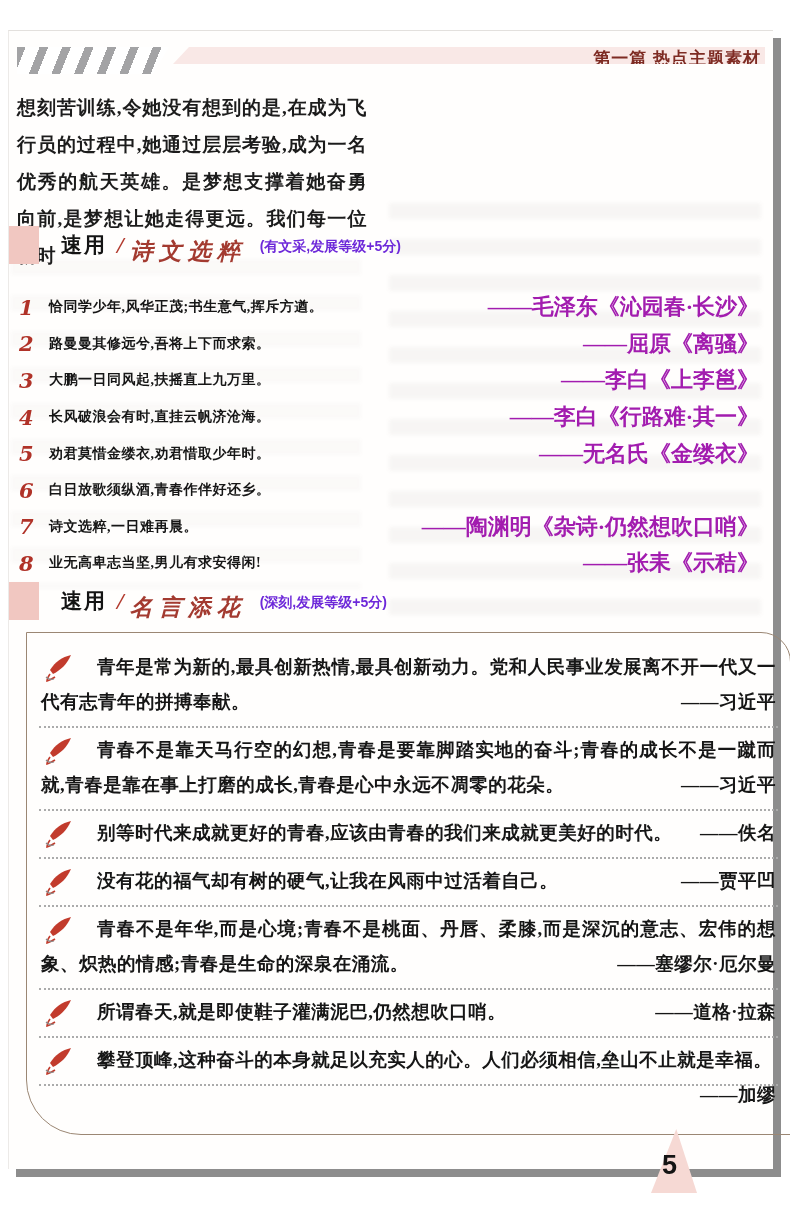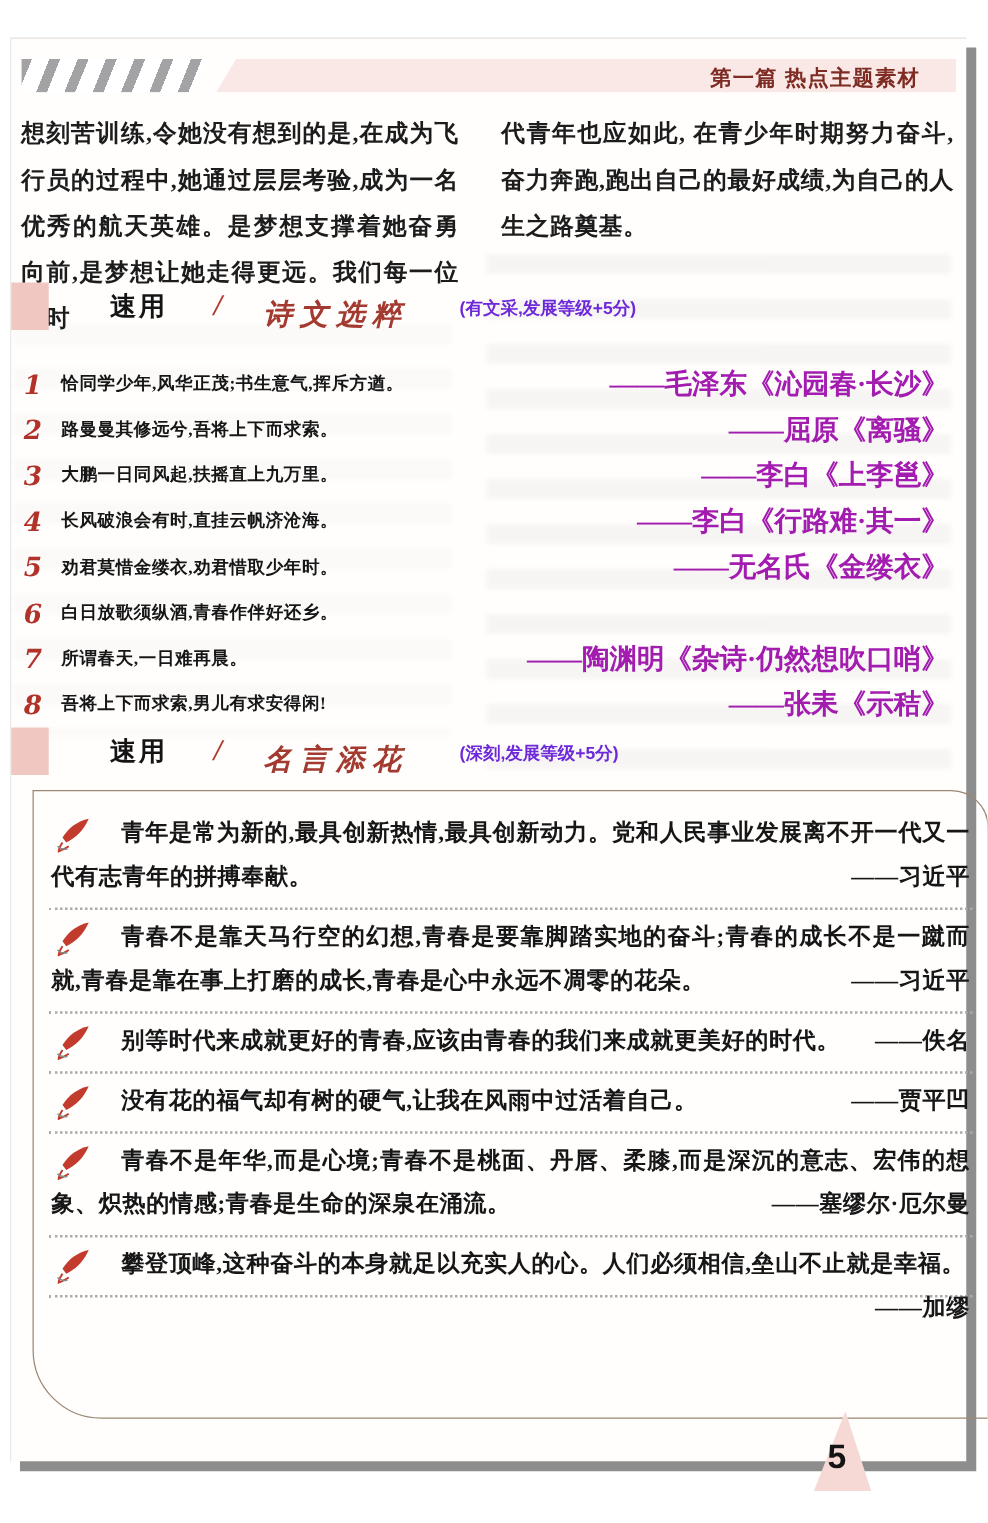--- a/index.html
+++ b/index.html
@@ -4,33 +4,33 @@
 <style>
   html,body{margin:0;padding:0;background:#ffffff;width:790px;height:1218px;position:relative;
     font-family:"Liberation Serif","DejaVu Serif",serif;}
   .page{position:absolute;left:8px;top:30px;width:764px;height:1138px;background:#fffefd;
     border-top:1px solid #e3e0dd;border-left:1px solid #eceae8;
     box-shadow:8px 8px 0 #8d8d8d;}
   
   .stripes{position:absolute;left:8px;top:16px;width:152px;height:27px;
     background:repeating-linear-gradient(112deg,#a3a3a5 0 8px,#ffffff 8px 21px);
     clip-path:polygon(0 0,100% 0,calc(100% - 16px) 100%,0 100%);}
-  .band{position:absolute;left:164px;top:16px;right:8px;height:27px;background:#f9e8e6;
+  .band{position:absolute;left:164px;top:16px;right:8px;height:17px;background:#f9e8e6;
     clip-path:polygon(16px 0,100% 0,100% 100%,0 100%);
-    display:flex;align-items:flex-end;justify-content:flex-end;padding-right:29px;box-sizing:border-box;}
+    display:flex;align-items:flex-start;justify-content:flex-end;padding-right:4px;box-sizing:border-box;}
   .page-title{font-family:"Liberation Sans","DejaVu Sans",sans-serif;font-weight:bold;
     font-size:17px;color:#7e2b23;letter-spacing:1px;}
   
   .intro{position:absolute;left:8px;top:58px;right:10px;display:flex;gap:34px;}
   .intro .col{font-size:19px;line-height:37px;font-weight:bold;color:#1c1c1c;
     text-align:justify;letter-spacing:0.5px;}
   .intro .col.left{width:350px;flex:none;}
   .intro .col.right{flex:1;}
   
-  .sec{position:absolute;left:0;height:40px;display:flex;align-items:center;gap:27px;}
+  .sec{position:absolute;left:0;height:40px;display:flex;align-items:center;}
   .sec .sq{width:30px;height:38px;background:#f1c7c1;flex:none;}
   .sec .prefix{font-family:"Liberation Sans","DejaVu Sans",sans-serif;font-weight:bold;
     font-size:21px;color:#141414;margin-left:22px;letter-spacing:2px;}
   .sec .slash{color:#b23a2e;font-size:24px;font-style:italic;margin:0 6px 0 10px;font-weight:bold;}
   .sec .name{font-style:italic;font-weight:bold;font-size:23px;color:#a33a30;letter-spacing:6px;margin-top:12px;}
   .sec .note{font-family:"Liberation Sans","DejaVu Sans",sans-serif;font-weight:bold;
     font-size:14px;color:#6d28d9;margin-left:14px;margin-top:4px;}
   
   .poems{position:absolute;left:10px;top:258px;right:14px;}
   .poem-row{display:flex;align-items:center;height:36.6px;}
@@ -66,21 +66,20 @@
   <div class="stripes"></div>
   <div class="band">
     <span class="page-title">第一篇  热点主题素材</span>
   </div>
 
   <div class="bleed r"></div>
   <div class="bleed l"></div>
 
   <div class="intro">
     <div class="col left">想刻苦训练,令她没有想到的是,在成为飞行员的过程中,她通过层层考验,成为一名优秀的航天英雄。是梦想支撑着她奋勇向前,是梦想让她走得更远。我们每一位新时</div>
-    <div class="col right">代青年也应如此, 在青少年时期努力奋斗,奋力奔跑,跑出自己的最好成绩,为自己的人生之路奠基。</div>
   </div>
 
   <div class="sec" style="top:194px;">
     <div class="sq"></div>
     <span class="prefix">速用</span>
     <span class="slash">/</span>
     <span class="name">诗文选粹</span>
     <span class="note">(有文采,发展等级+5分)</span>
   </div>
 
@@ -109,26 +108,26 @@
       <span class="num">5</span>
       <span class="txt">劝君莫惜金缕衣,劝君惜取少年时。</span>
       <span class="src">——无名氏《金缕衣》</span>
     </div>
     <div class="poem-row">
       <span class="num">6</span>
       <span class="txt">白日放歌须纵酒,青春作伴好还乡。</span>
     </div>
     <div class="poem-row">
       <span class="num">7</span>
-      <span class="txt">所谓春天,一日难再晨。</span>
+      <span class="txt">诗文选粹,一日难再晨。</span>
       <span class="src">——陶渊明《杂诗·仍然想吹口哨》</span>
     </div>
     <div class="poem-row">
       <span class="num">8</span>
-      <span class="txt">吾将上下而求索,男儿有求安得闲!</span>
+      <span class="txt">业无高卑志当坚,男儿有求安得闲!</span>
       <span class="src">——张耒《示秸》</span>
     </div>
   </div>
 
   <div class="sec" style="top:550px;">
     <div class="sq"></div>
     <span class="prefix">速用</span>
     <span class="slash">/</span>
     <span class="name">名言添花</span>
     <span class="note">(深刻,发展等级+5分)</span>
@@ -191,20 +190,31 @@
       <span class="attr">——塞缪尔·厄尔曼</span>
     </div>
     <div class="quote">
       <span class="qicon">
         <svg width="34" height="30" viewBox="0 0 34 30">
             <path d="M30 2c-9 2-16 7-21 15l3 4c8-4 14-10 18-19z" fill="#c23b2c"></path>
             <path d="M9 21c-2 3-3 5-3 7 3-1 5-2 8-4" fill="none" stroke="#c23b2c" stroke-width="1.6"></path>
             <path d="M5 24c2 2 5 3 8 2" fill="none" stroke="#8a8a8a" stroke-width="1.2"></path>
           </svg>
       </span>
+      <span>所谓春天,就是即使鞋子灌满泥巴,仍然想吹口哨。</span>
+      <span class="attr">——道格·拉森</span>
+    </div>
+    <div class="quote">
+      <span class="qicon">
+        <svg width="34" height="30" viewBox="0 0 34 30">
+            <path d="M30 2c-9 2-16 7-21 15l3 4c8-4 14-10 18-19z" fill="#c23b2c"></path>
+            <path d="M9 21c-2 3-3 5-3 7 3-1 5-2 8-4" fill="none" stroke="#c23b2c" stroke-width="1.6"></path>
+            <path d="M5 24c2 2 5 3 8 2" fill="none" stroke="#8a8a8a" stroke-width="1.2"></path>
+          </svg>
+      </span>
       <span>攀登顶峰,这种奋斗的本身就足以充实人的心。人们必须相信,垒山不止就是幸福。</span>
       <span class="attr">——加缪</span>
     </div>
   </div>
 
   <div class="corner-tri"></div>
   <div class="pagenum">5</div>
 
 </div>
 

